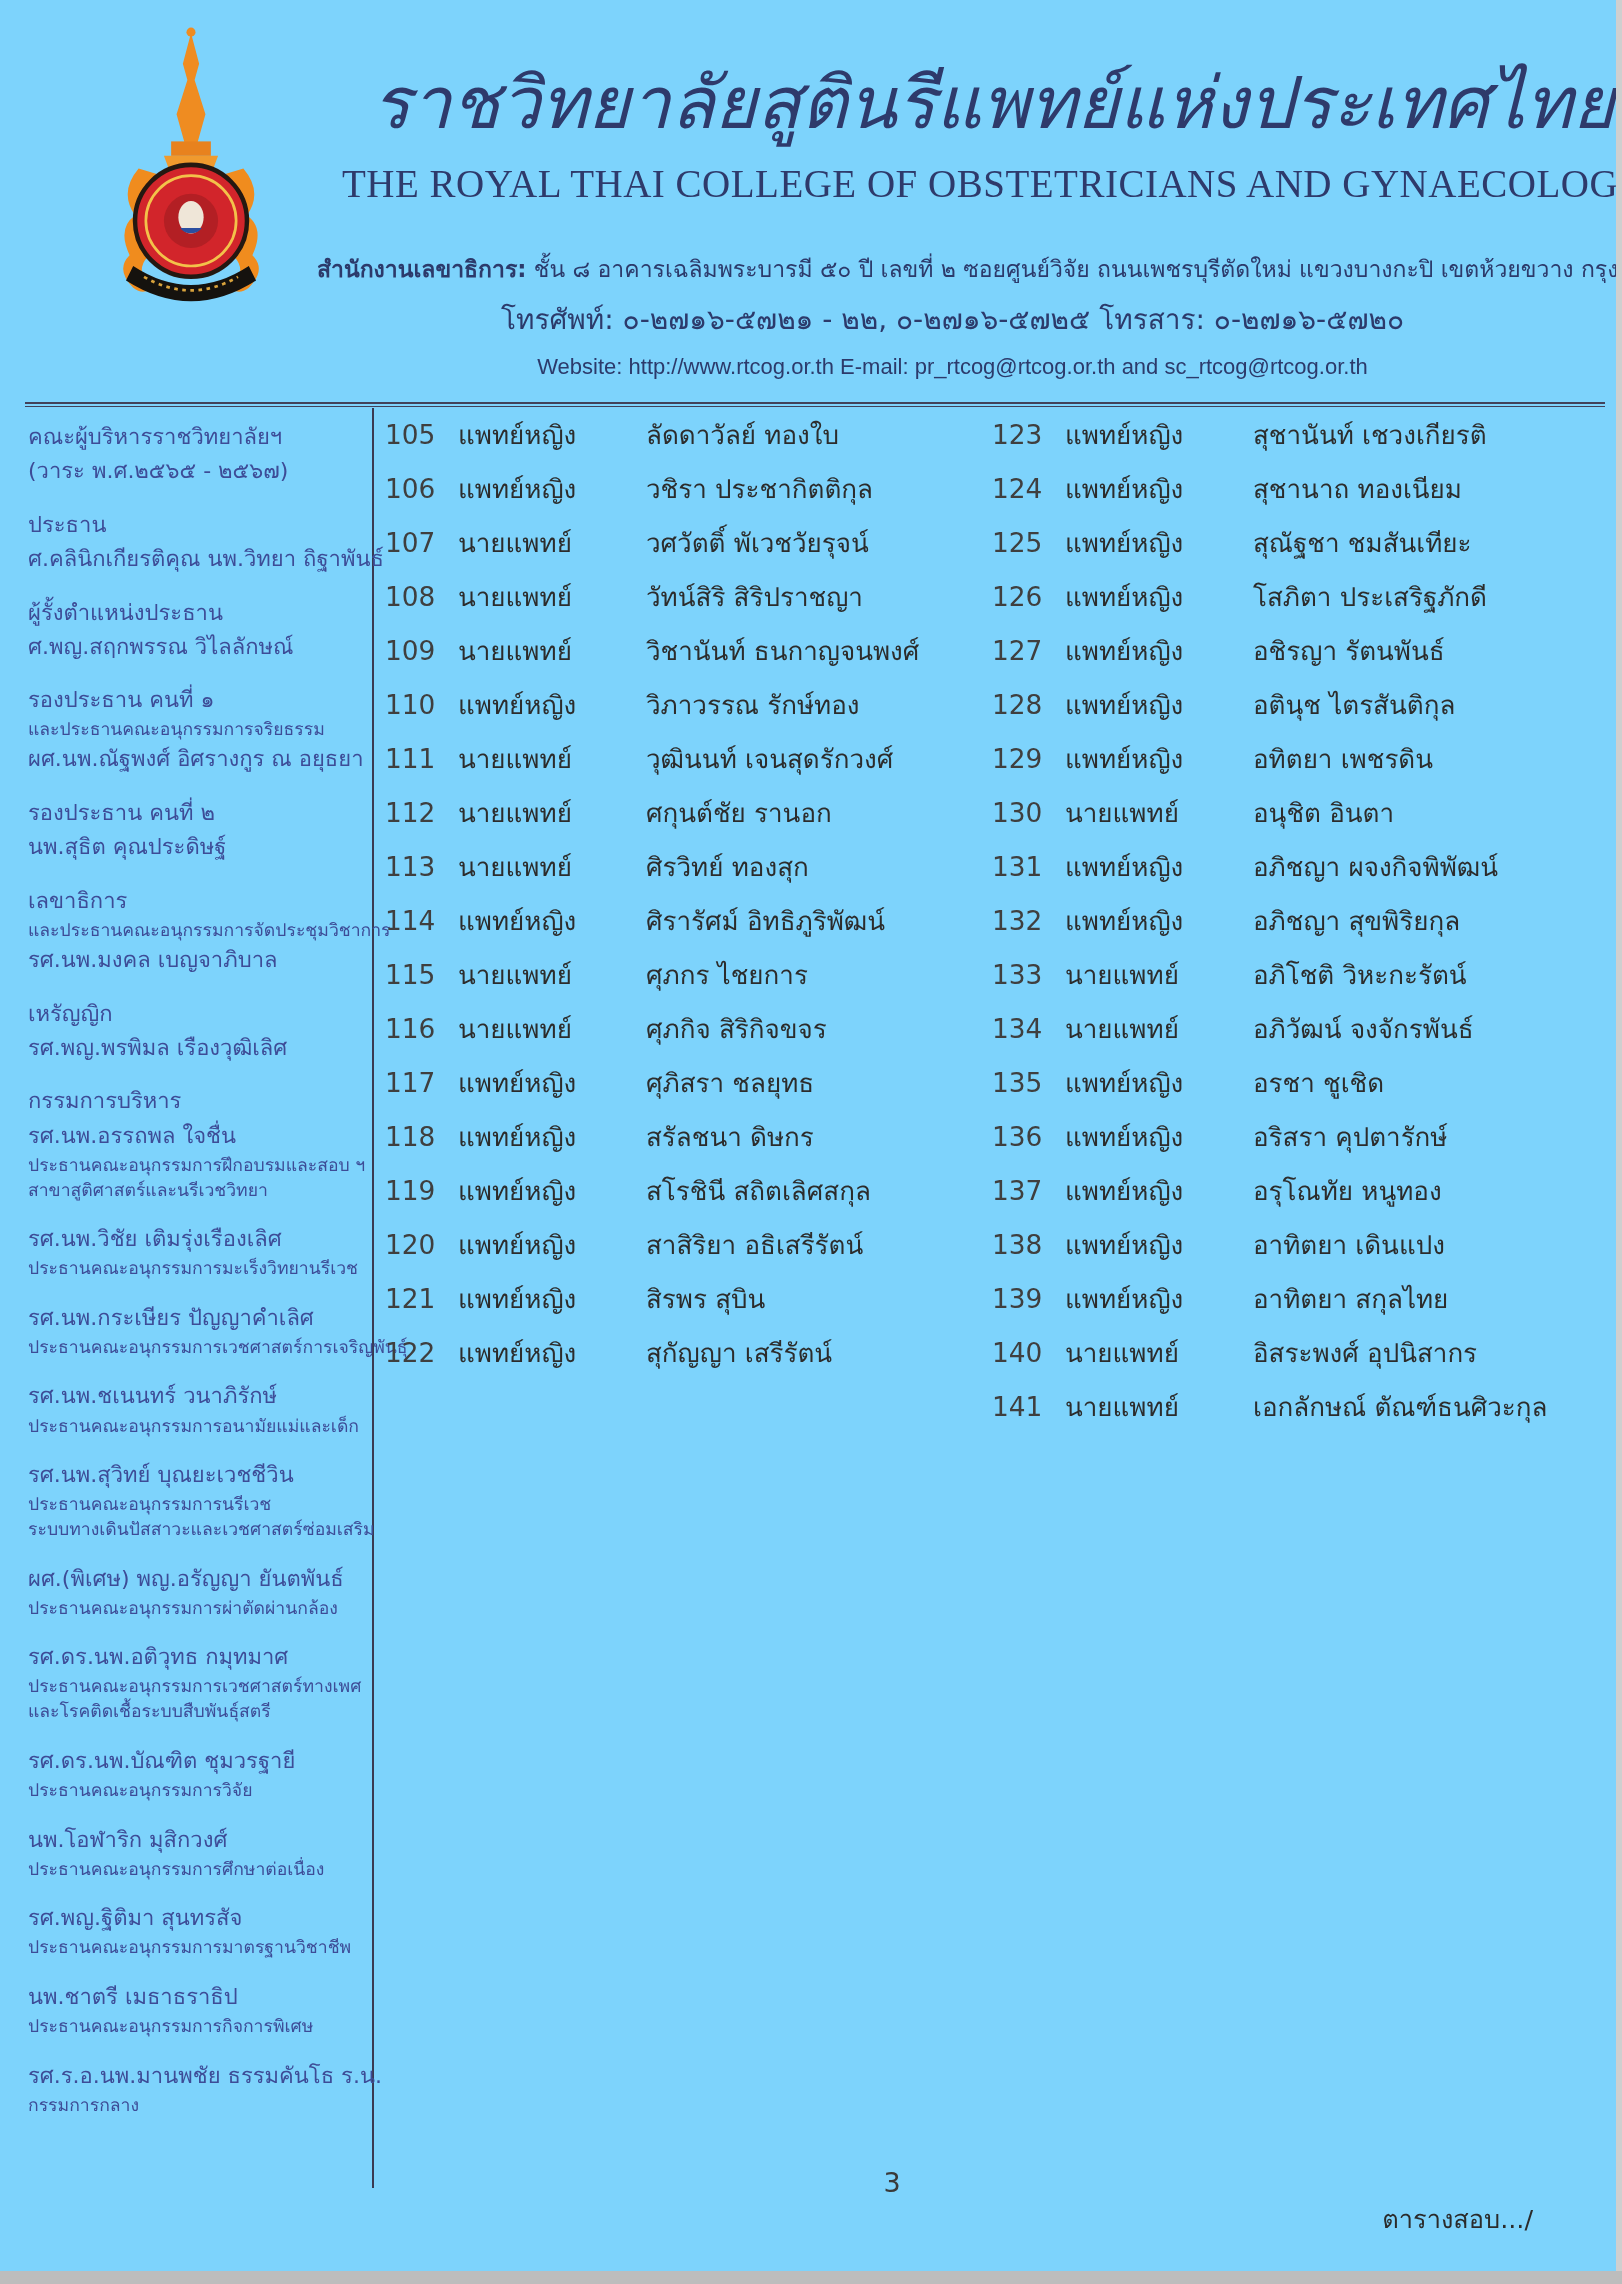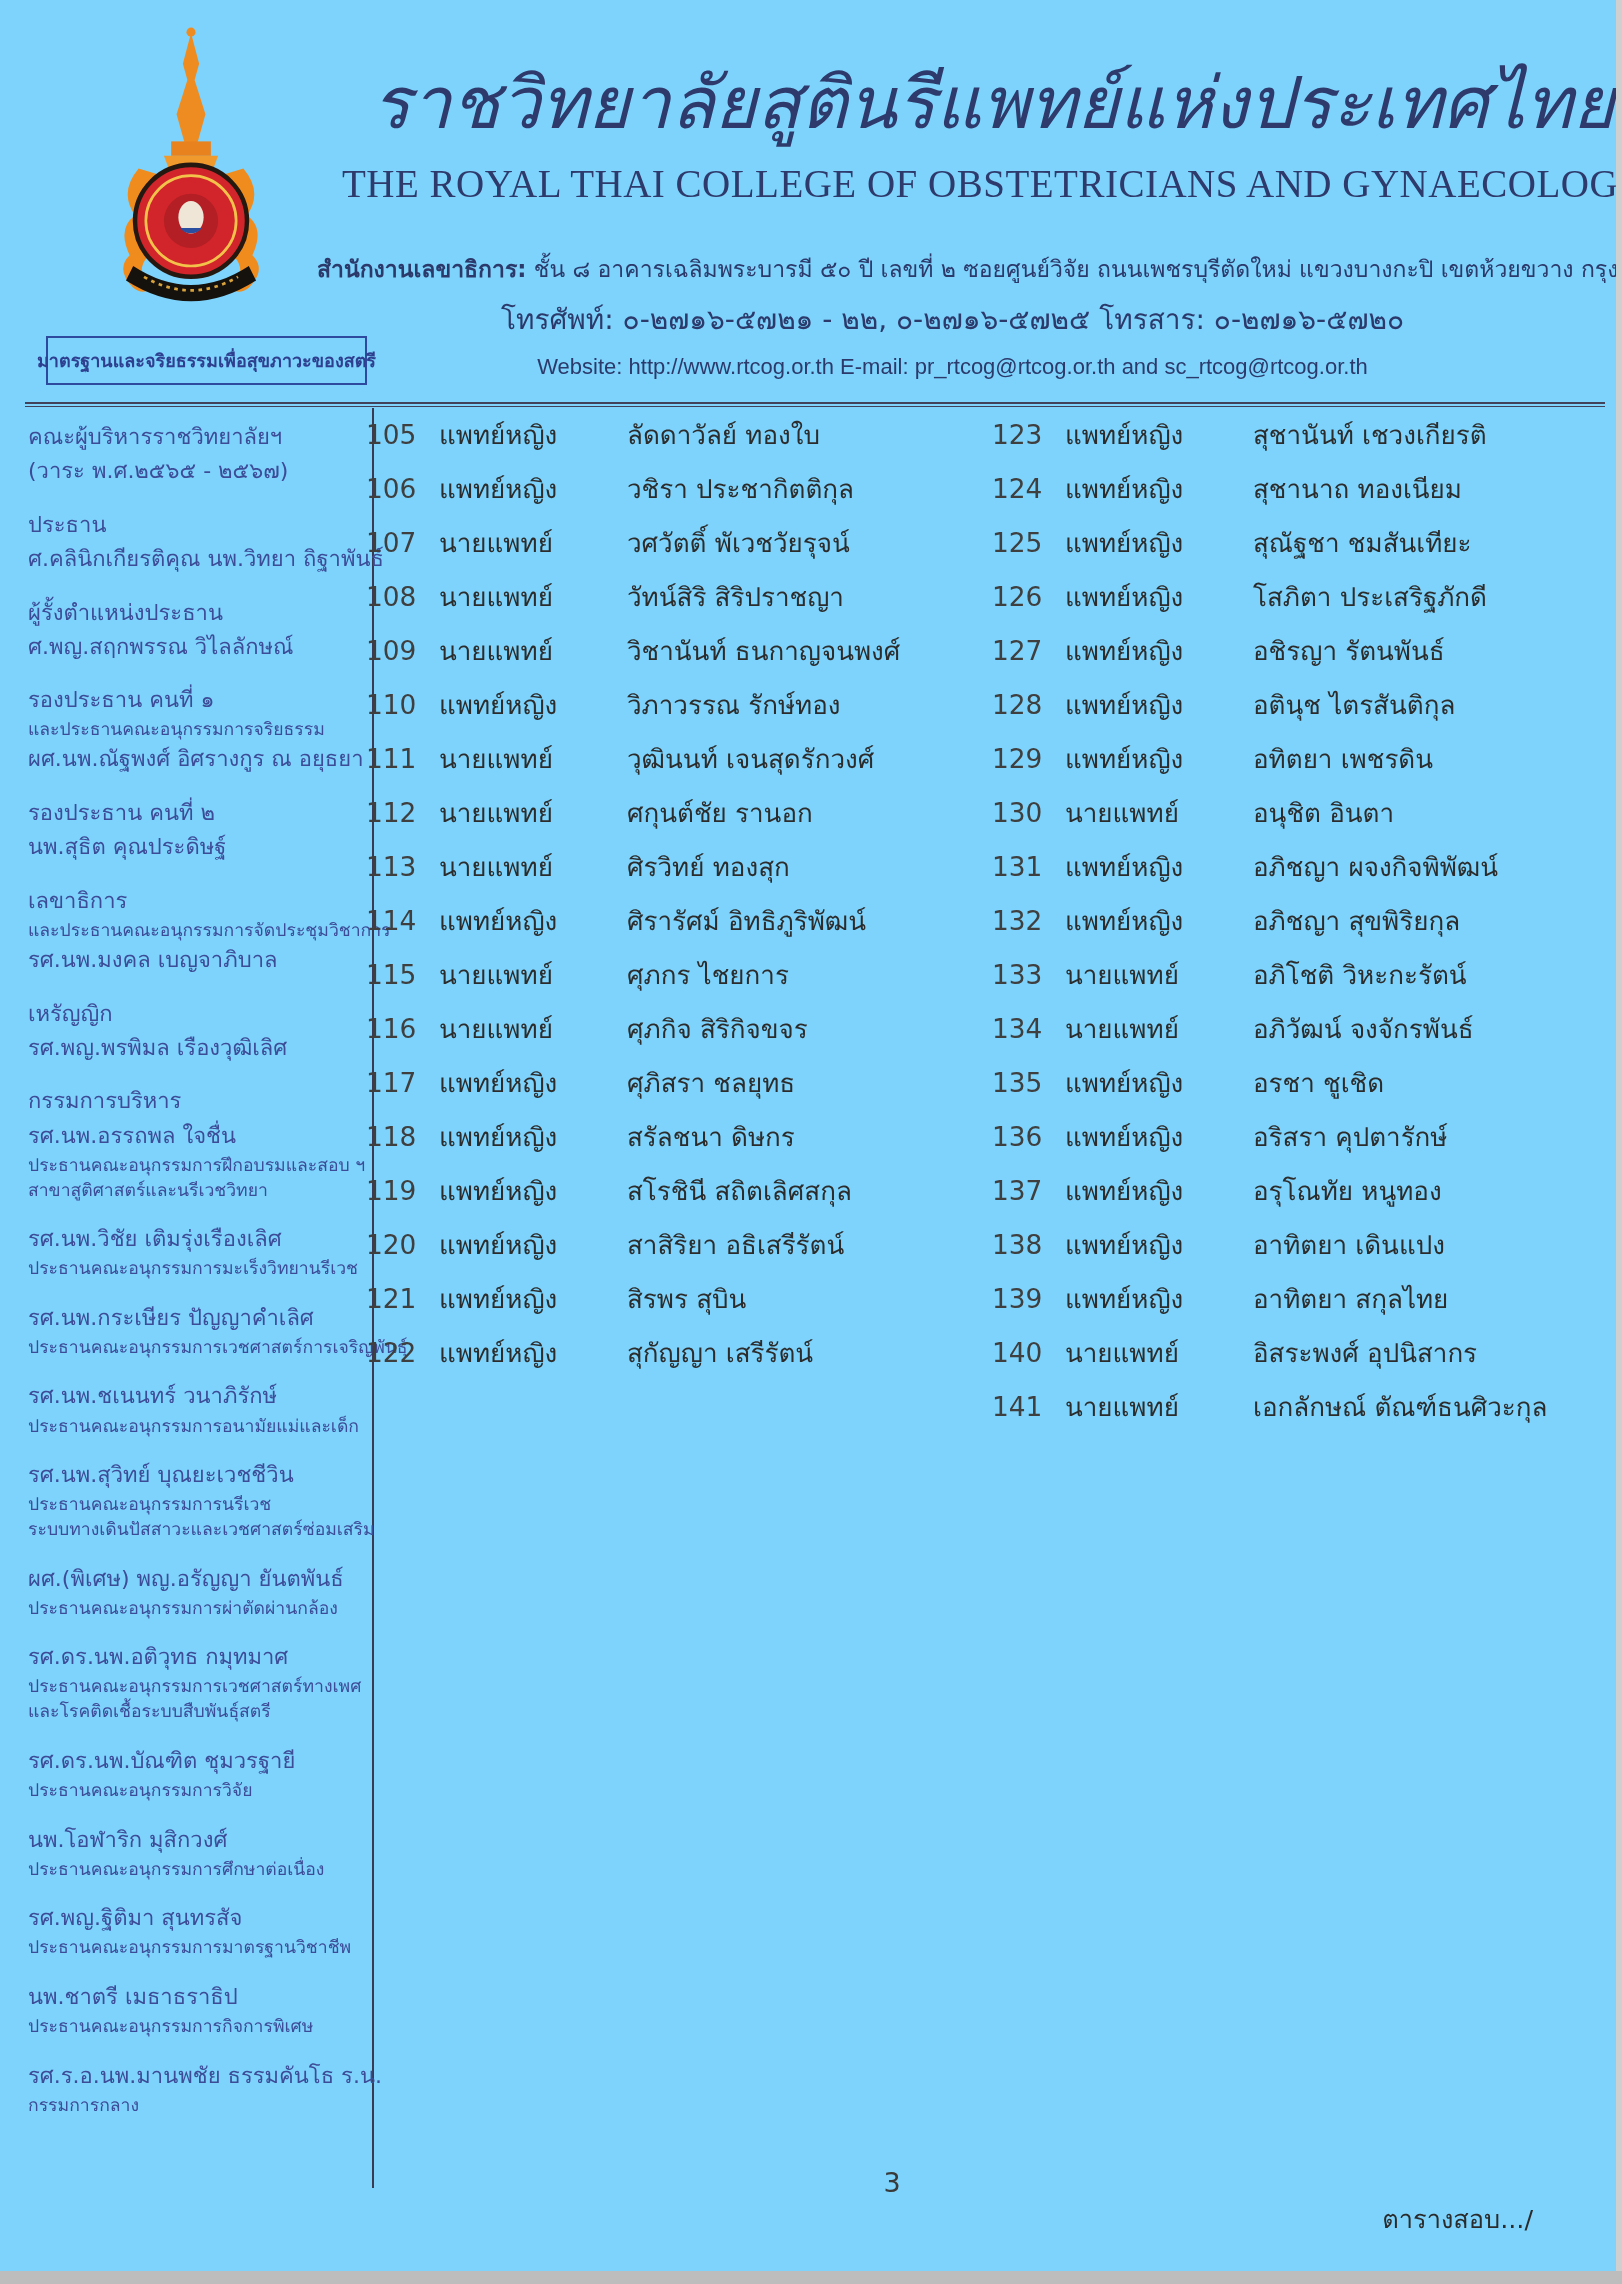--- a/index.html
+++ b/index.html
@@ -30,21 +30,21 @@
             border-top:2.4px solid #42425a;border-bottom:1px solid #42425a;}
   .v-rule{position:absolute;left:372px;top:408px;width:2px;height:1780px;background:#3a3a52;}
   
   .sidebar{position:absolute;left:28px;top:420px;width:337px;color:#3d4c97;}
   .sb-line{white-space:nowrap;}
   .sb-bold{font-size:22px;font-weight:normal;line-height:1.55;}
   .sb-small{font-size:17.6px;line-height:1.42;}
   .sb-gap{margin-top:19.6px;}
   
   .roster-col{position:absolute;top:407px;}
-  .roster-col-1{left:366px;width:601px;}
+  .roster-col-1{left:385px;width:601px;}
   .roster-col-2{left:992px;width:628px;}
   .r-row{height:54px;display:flex;align-items:center;color:#2c2c2c;}
   .r-no{width:73px;font-size:26.4px;color:#3f3f3f;}
   .r-title{width:188px;font-size:26px;}
   .r-name{flex:1;font-size:26px;white-space:nowrap;}
   
   .page-num{position:absolute;left:865px;top:2167px;width:54px;text-align:center;
             font-size:27px;color:#3a3a3a;}
   .continue{position:absolute;right:90px;top:2199px;font-size:25.4px;color:#2b2b2b;white-space:nowrap;text-align:center;}
 </style>
@@ -80,21 +80,20 @@
 
   <div class="addr-block">
     <div class="addr-line">
       <span class="addr-label">สำนักงานเลขาธิการ:</span>
       <span>ชั้น ๘ อาคารเฉลิมพระบารมี ๕๐ ปี เลขที่ ๒ ซอยศูนย์วิจัย ถนนเพชรบุรีตัดใหม่ แขวงบางกะปิ เขตห้วยขวาง กรุงเทพฯ ๑๐๓๑๐</span>
     </div>
     <div class="addr-line phone-line">โทรศัพท์: ๐-๒๗๑๖-๕๗๒๑ - ๒๒, ๐-๒๗๑๖-๕๗๒๕  โทรสาร: ๐-๒๗๑๖-๕๗๒๐</div>
     <div class="addr-line web-line">Website: http://www.rtcog.or.th   E-mail: pr_rtcog@rtcog.or.th   and   sc_rtcog@rtcog.or.th</div>
   </div>
 
-  <div class="motto-box">มาตรฐานและจริยธรรมเพื่อสุขภาวะของสตรี</div>
 
   <div class="top-rule"></div>
   <div class="v-rule"></div>
 
   <div class="sidebar">
       <div class="sb-line sb-bold">คณะผู้บริหารราชวิทยาลัยฯ</div>
       <div class="sb-line sb-bold">(วาระ พ.ศ.๒๕๖๕ - ๒๕๖๗)</div>
       <div class="sb-line sb-bold sb-gap">ประธาน</div>
       <div class="sb-line sb-bold">ศ.คลินิกเกียรติคุณ นพ.วิทยา ถิฐาพันธ์</div>
       <div class="sb-line sb-bold sb-gap">ผู้รั้งตำแหน่งประธาน</div>

